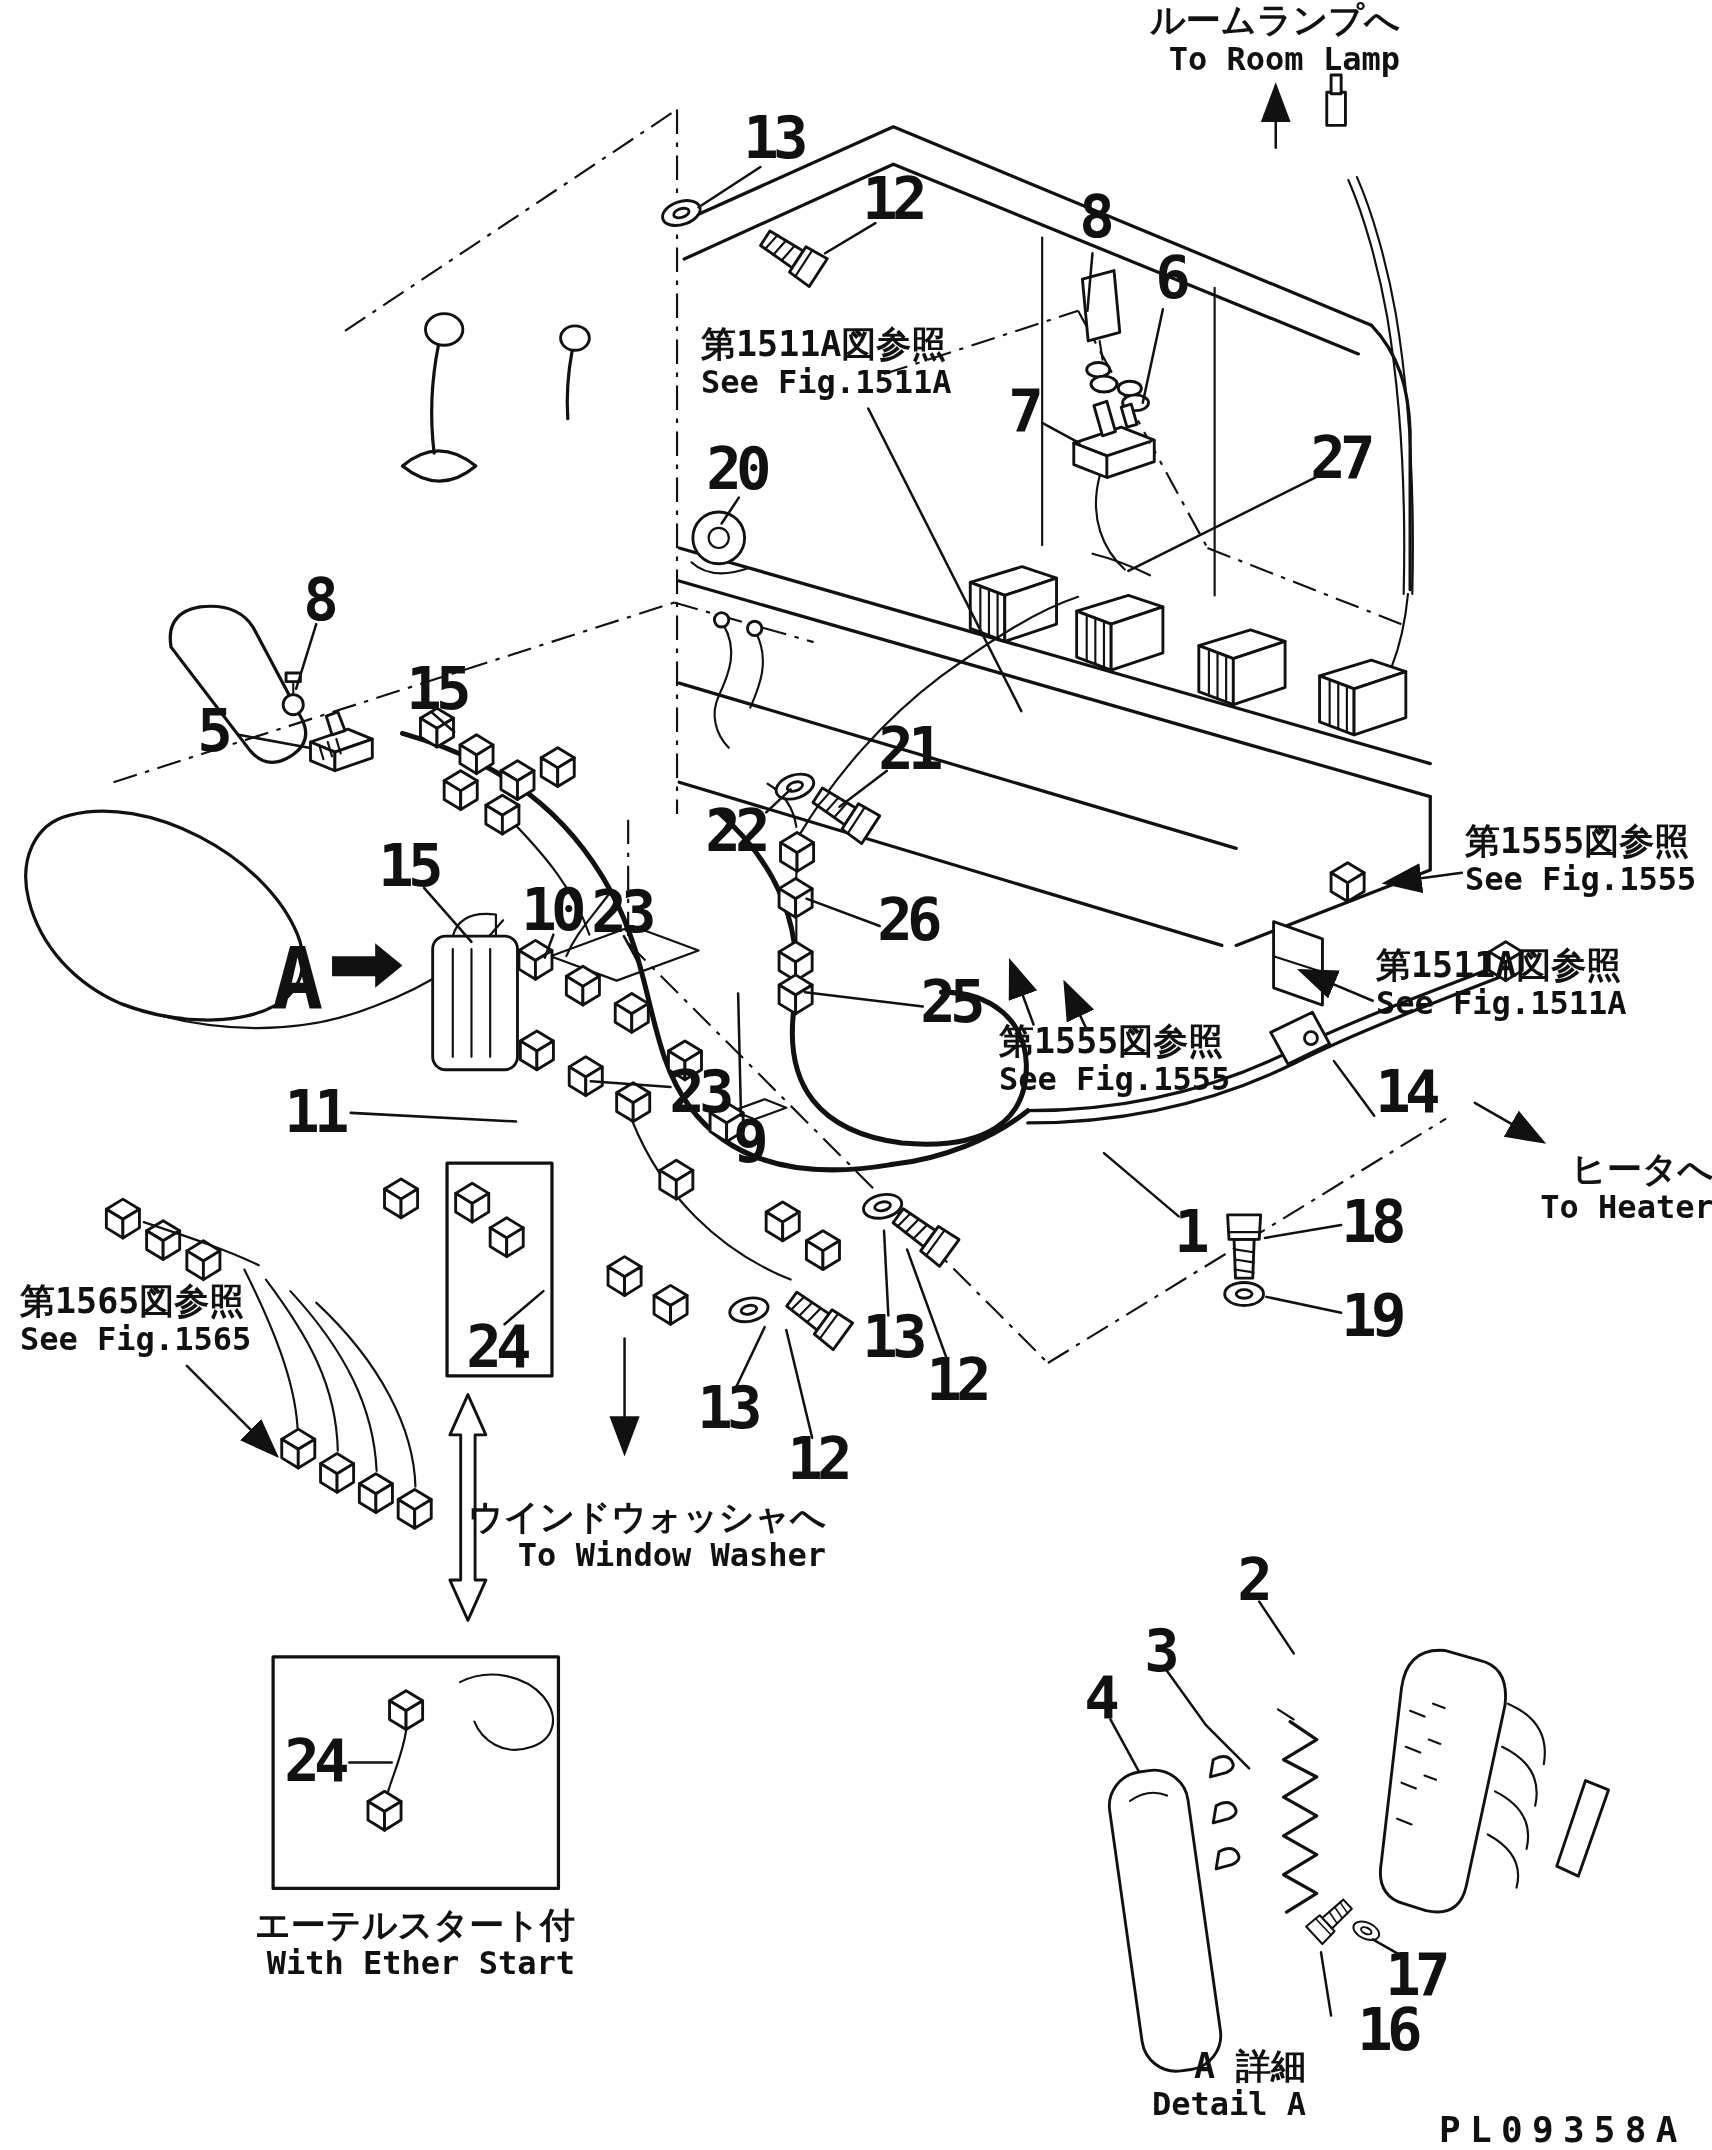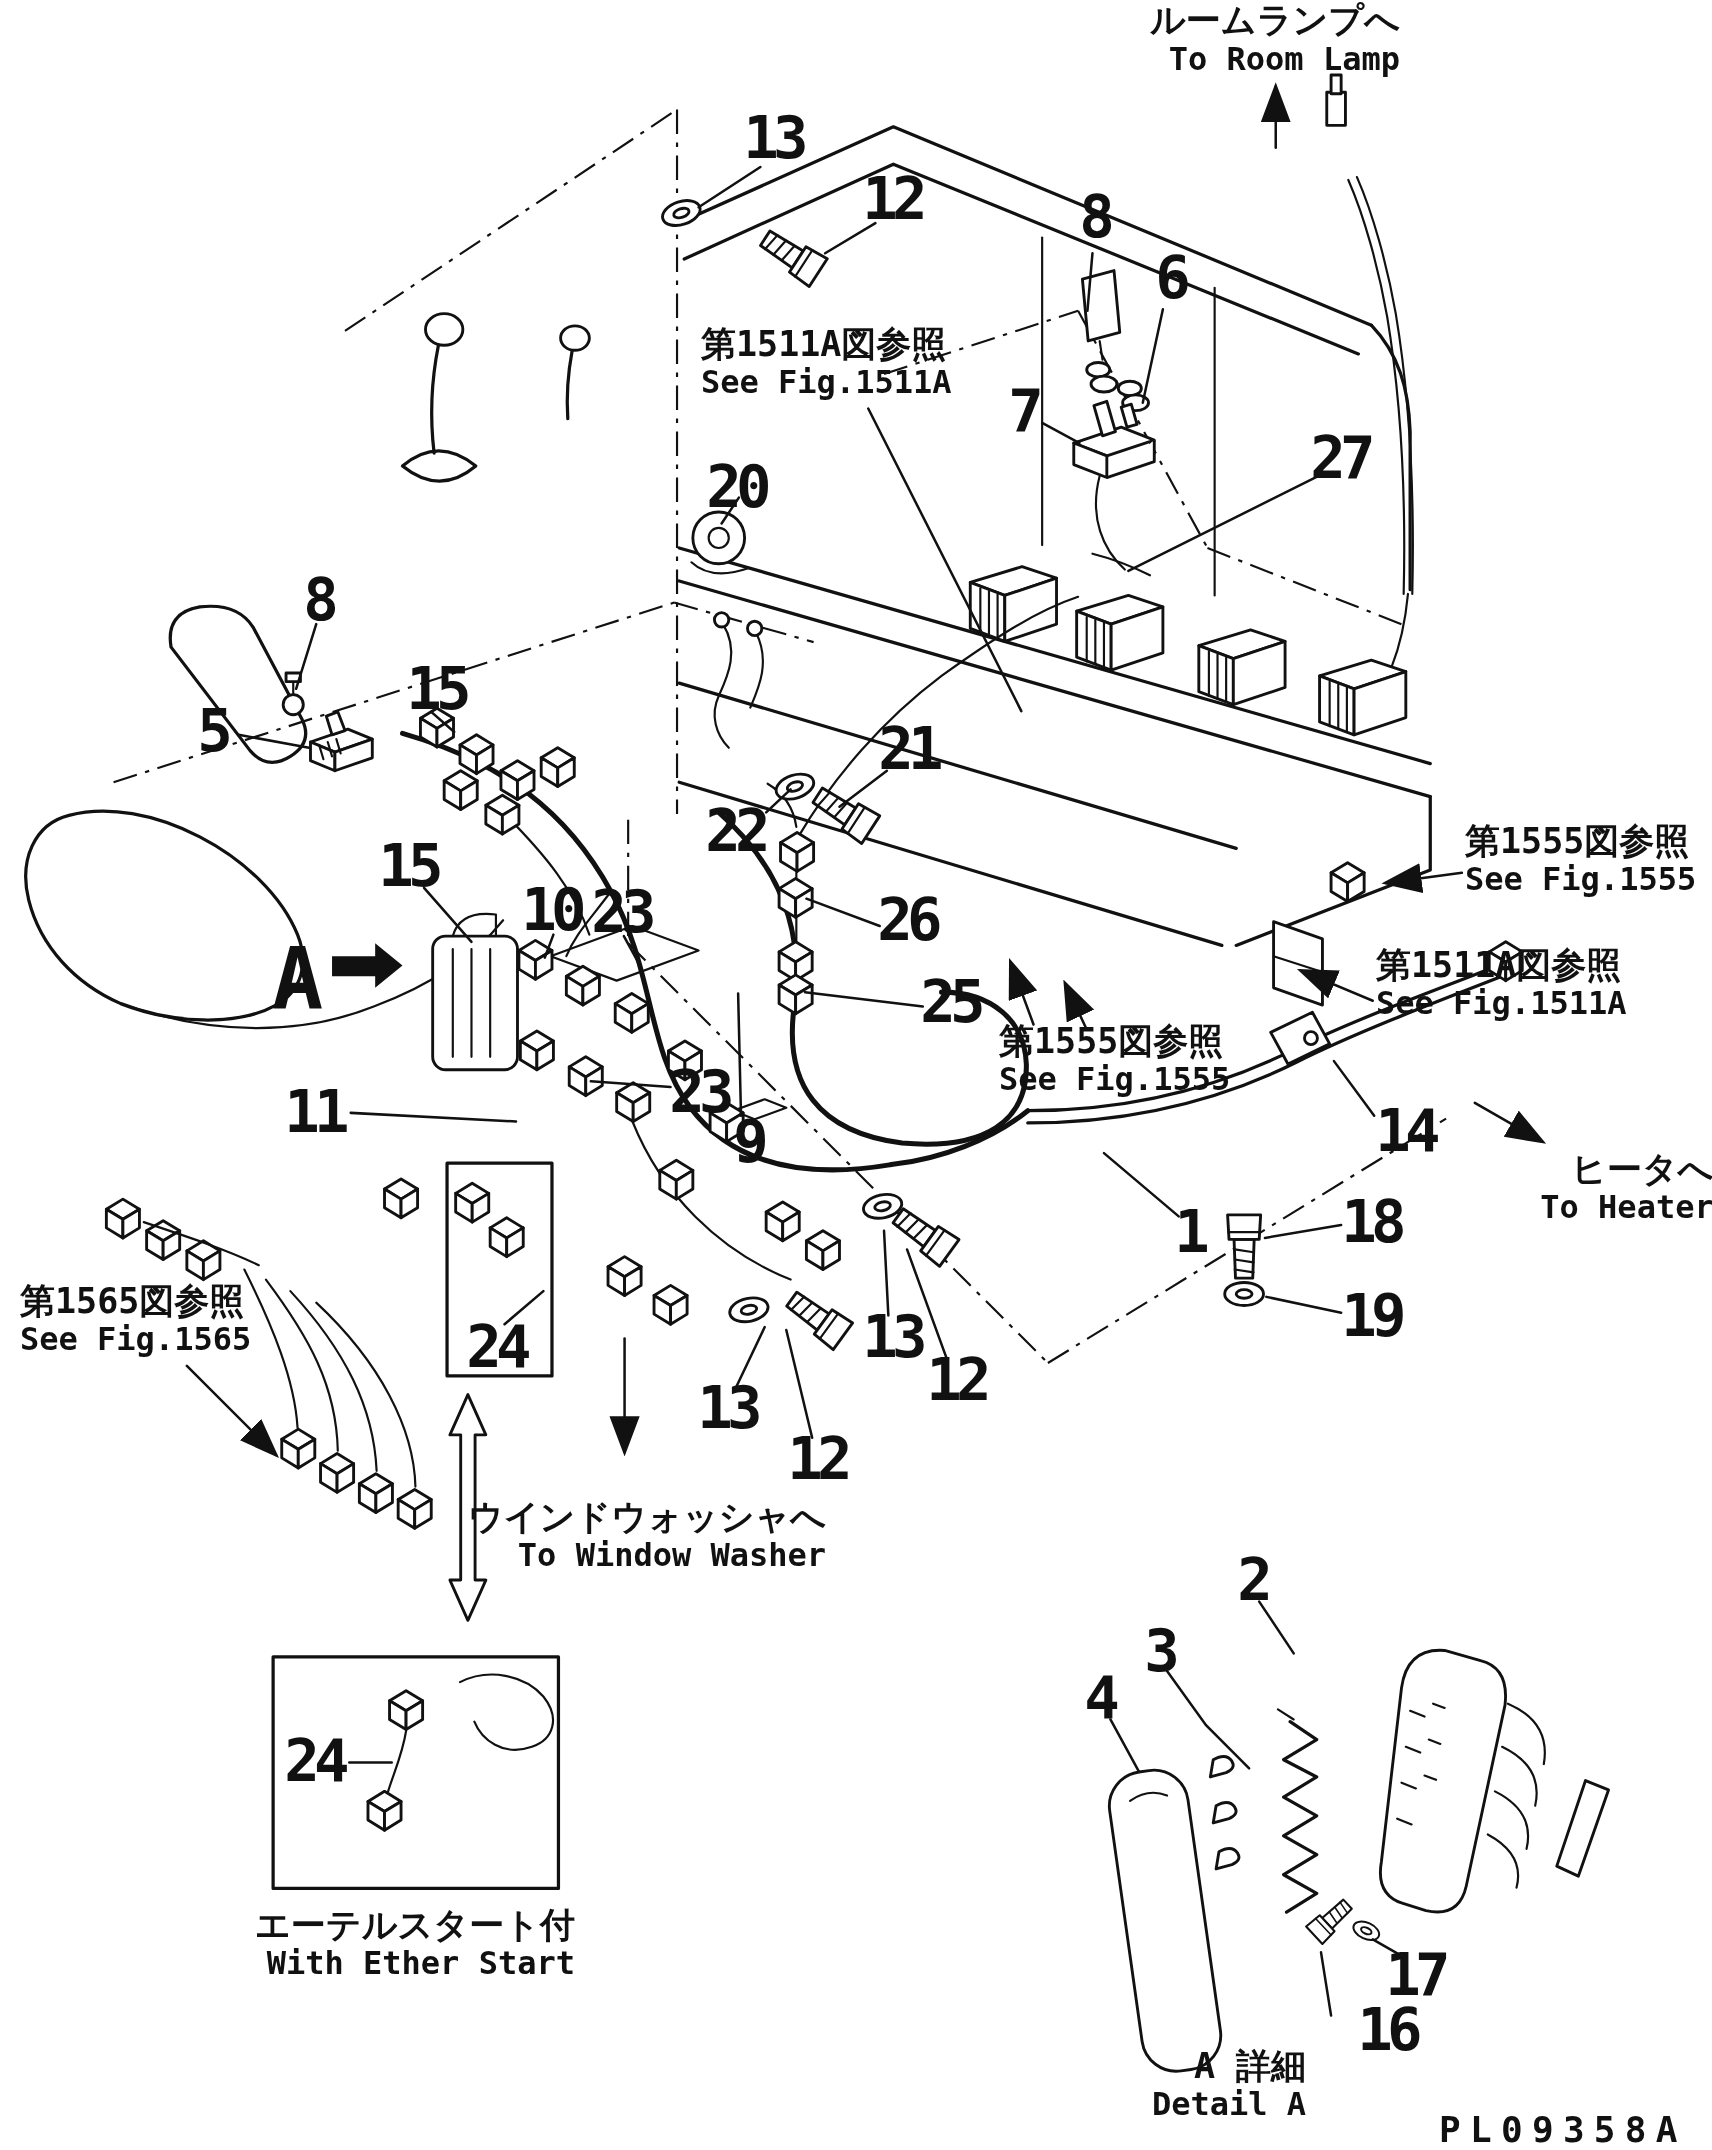--- a/index.html
+++ b/index.html
@@ -312,34 +312,34 @@
   <path class="fw" d="M2206,2477 L2238,2490 L2196,2610 L2166,2596 Z"></path>
 </svg>
 
 <div id="labels">
       <div class="callout" style="left: 773px; top: 137px;">13</div>
       <div class="callout" style="left: 892px; top: 198px;">12</div>
       <div class="callout" style="left: 1094px; top: 216px;">8</div>
       <div class="callout" style="left: 1170px; top: 277px;">6</div>
       <div class="callout" style="left: 1023px; top: 410px;">7</div>
       <div class="callout" style="left: 1340px; top: 457px;">27</div>
-      <div class="callout" style="left: 736px; top: 486px;">20</div>
+      <div class="callout" style="left: 736px; top: 468px;">20</div>
       <div class="callout" style="left: 318px; top: 599px;">8</div>
       <div class="callout" style="left: 436px; top: 688px;">15</div>
       <div class="callout" style="left: 212px; top: 730px;">5</div>
       <div class="callout" style="left: 908px; top: 748px;">21</div>
       <div class="callout" style="left: 735px; top: 830px;">22</div>
       <div class="callout" style="left: 408px; top: 865px;">15</div>
       <div class="callout" style="left: 551px; top: 909px;">10</div>
       <div class="callout" style="left: 621px; top: 911px;">23</div>
       <div class="callout" style="left: 907px; top: 919px;">26</div>
       <div class="callout" style="left: 950px; top: 1001px;">25</div>
       <div class="callout" style="left: 699px; top: 1091px;">23</div>
       <div class="callout" style="left: 314px; top: 1111px;">11</div>
-      <div class="callout" style="left: 1405px; top: 1130px;">14</div>
+      <div class="callout" style="left: 1405px; top: 1091px;">14</div>
       <div class="callout" style="left: 748px; top: 1141px;">9</div>
       <div class="callout" style="left: 1371px; top: 1221px;">18</div>
       <div class="callout" style="left: 1189px; top: 1231px;">1</div>
       <div class="callout" style="left: 1371px; top: 1315px;">19</div>
       <div class="callout" style="left: 892px; top: 1336px;">13</div>
       <div class="callout" style="left: 496px; top: 1346px;">24</div>
       <div class="callout" style="left: 956px; top: 1379px;">12</div>
       <div class="callout" style="left: 727px; top: 1407px;">13</div>
       <div class="callout" style="left: 817px; top: 1458px;">12</div>
       <div class="callout" style="left: 1252px; top: 1579px;">2</div>

